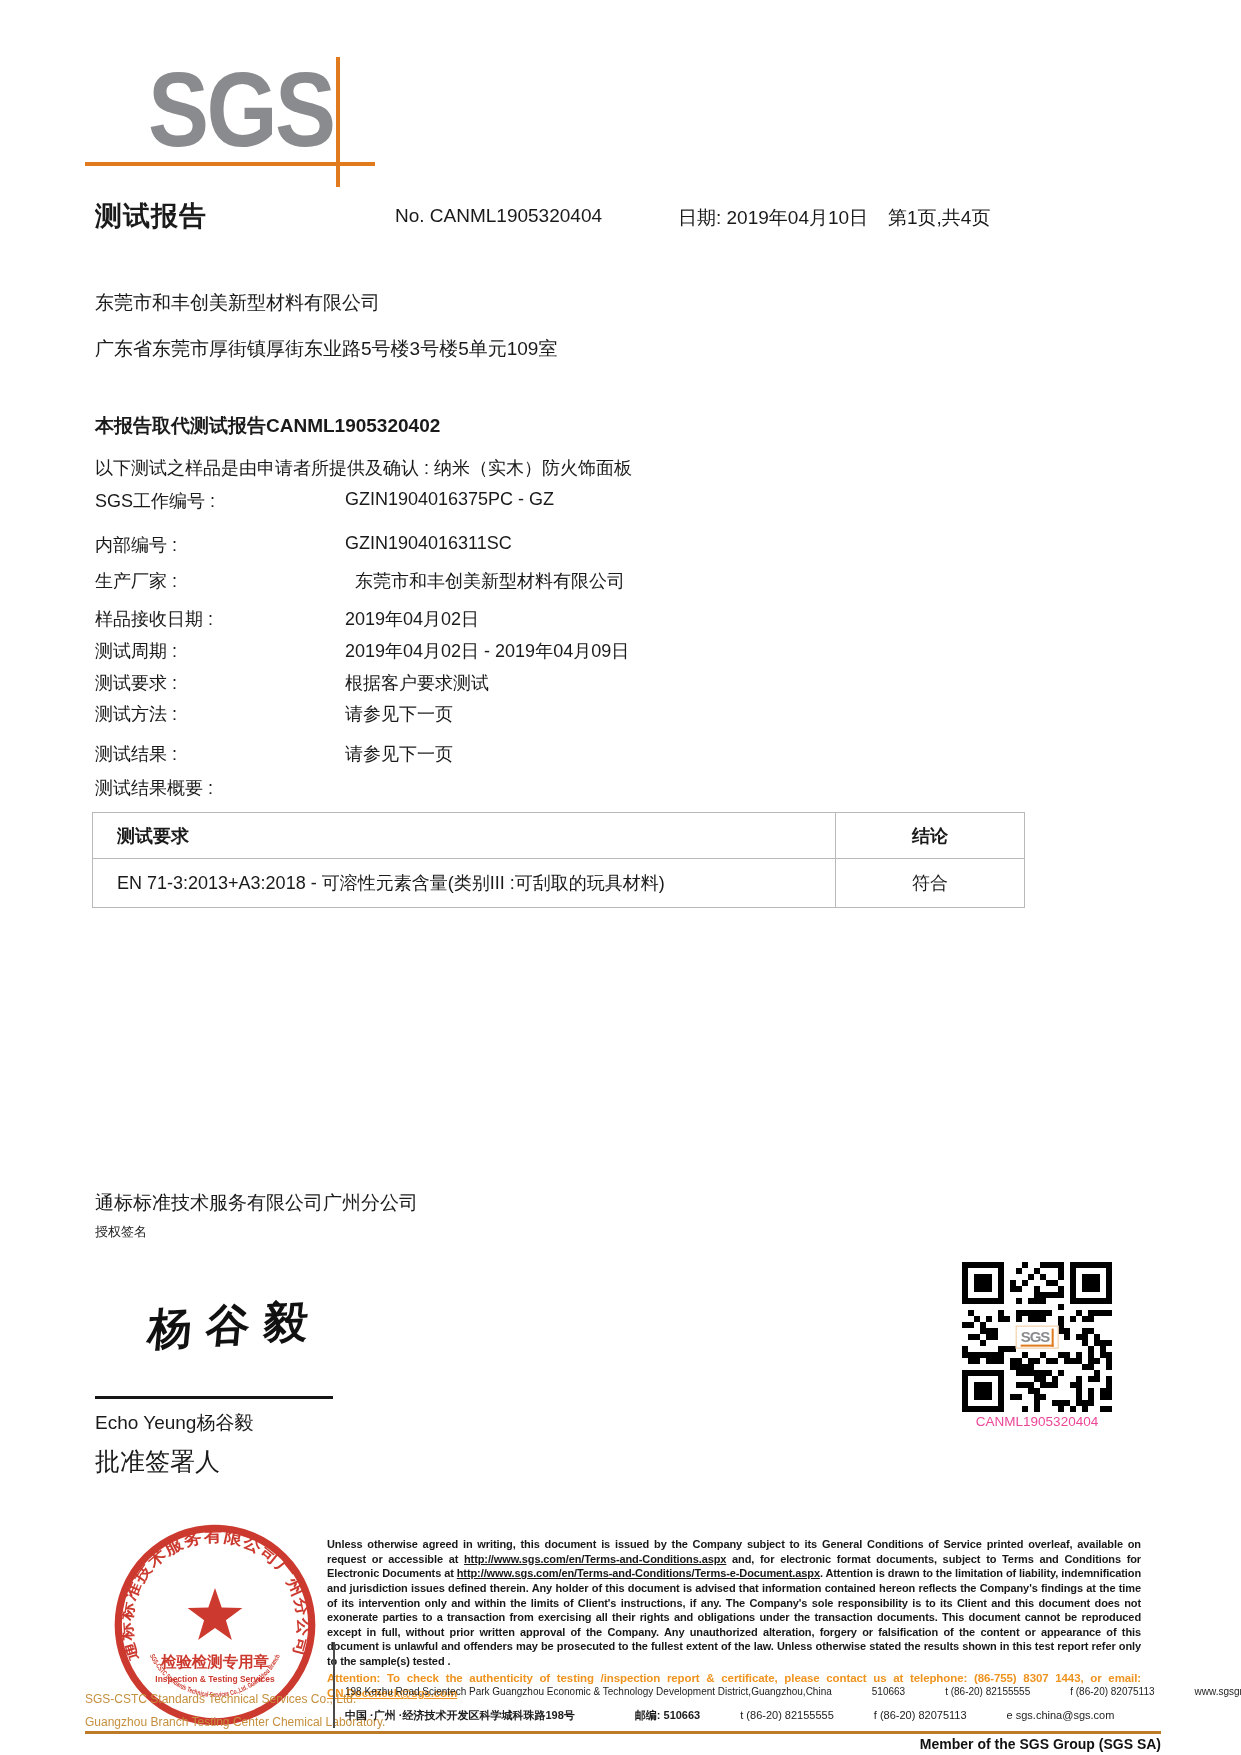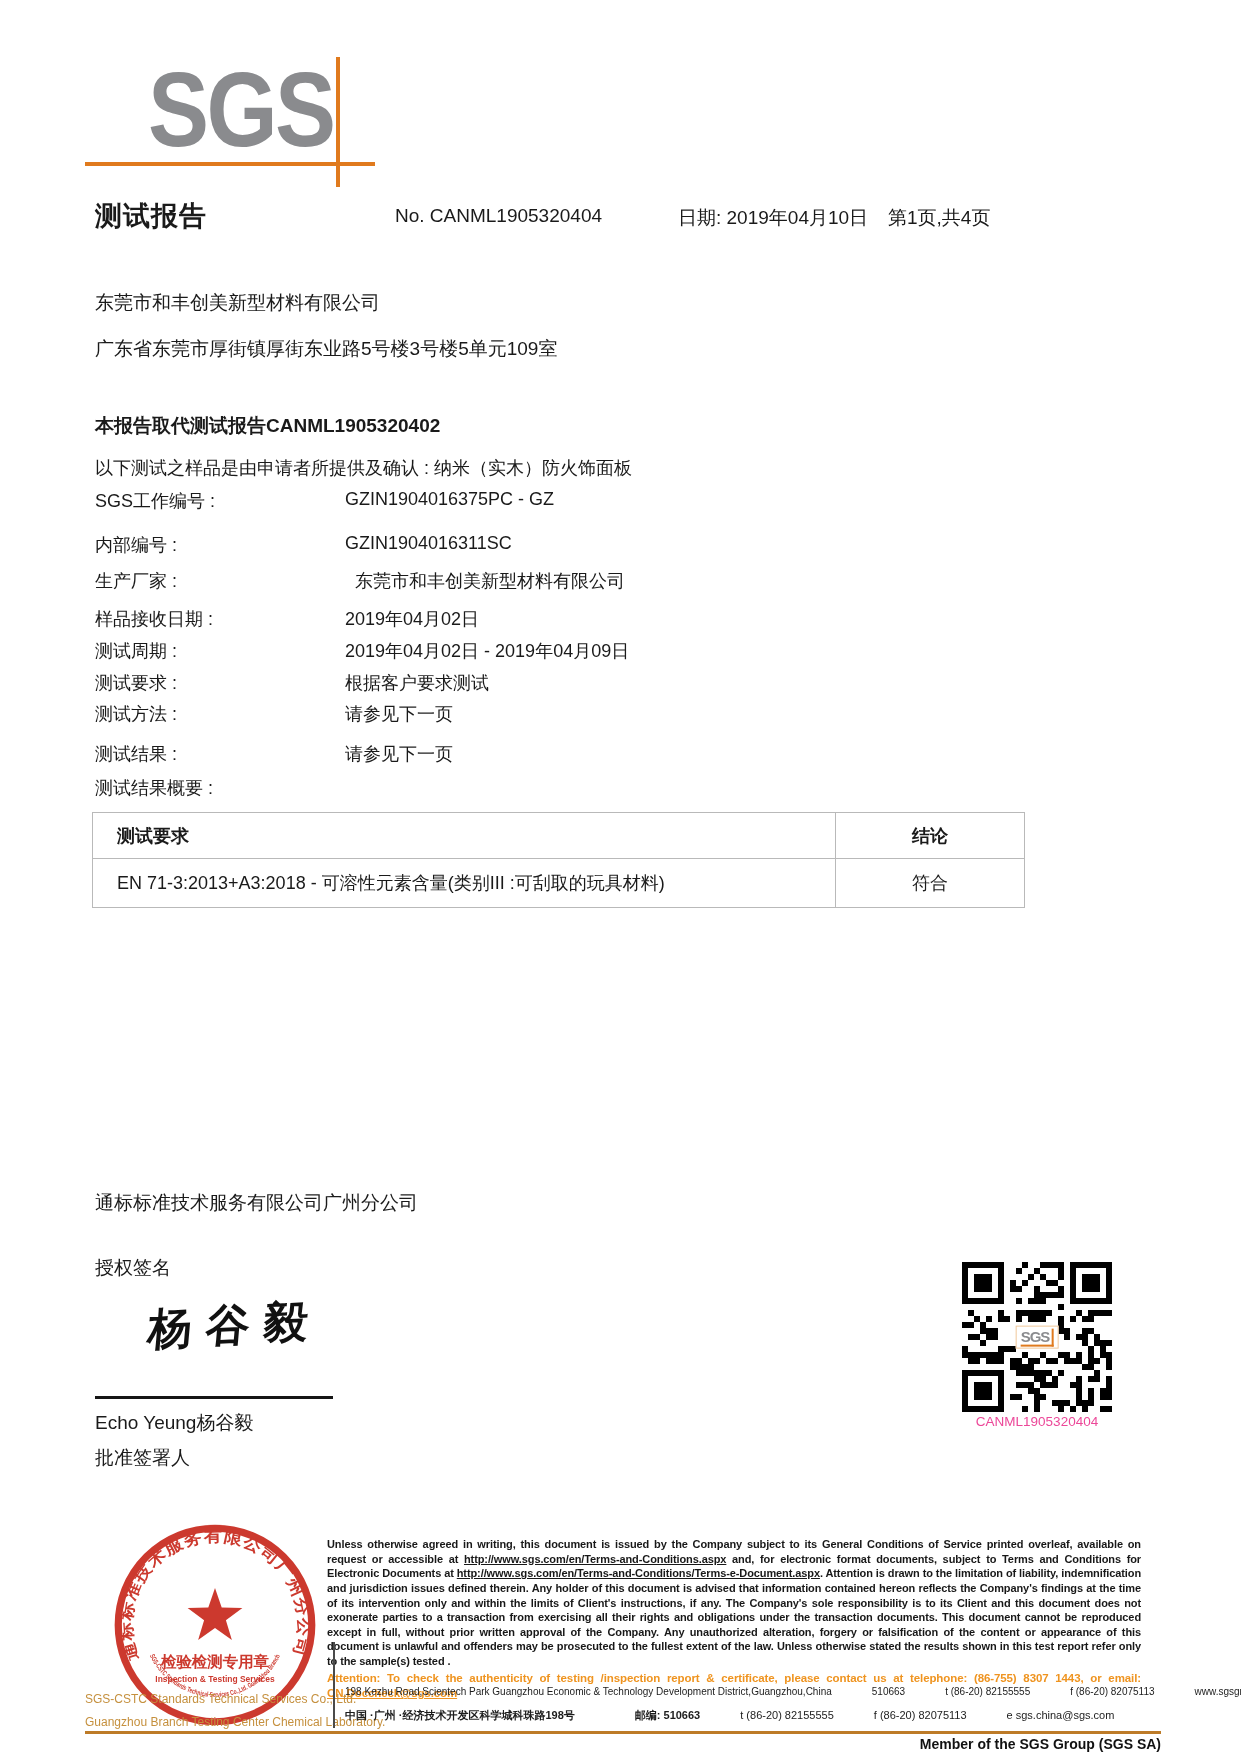--- a/index.html
+++ b/index.html
@@ -36,28 +36,28 @@
 
   
   .results-table{left:92px;top:812px;width:933px;border-collapse:collapse;font-size:18px;padding-left:36px;}
   .results-table td,.results-table th{border:1px solid #b9b9b9;background:#fff;}
   .results-table th{font-weight:bold;text-align:left;height:45px;padding:0 0 0 24px;}
   .results-table td{height:48px;padding:0 0 0 24px;}
   .results-table .col-conclusion{width:188px;text-align:center;padding:0;}
 
   
   .issuer-company{left:95px;top:1190px;font-size:19px;}
-  .authorized-label{left:95px;top:1223px;font-size:19px;margin-top:32px;}
+  .authorized-label{left:95px;top:1223px;font-size:13px;}
   .hand-sign{
     left:148px;top:1296px;font-size:44px;font-weight:bold;letter-spacing:14px;
     transform:rotate(-3deg) skewX(-8deg);color:#111;
   }
   .sig-line{left:95px;top:1396px;width:238px;height:3px;background:#151515;}
   .sig-name{left:95px;top:1410px;font-size:19px;}
-  .sig-role{left:95px;top:1445px;font-size:19px;}
+  .sig-role{left:95px;top:1445px;font-size:25px;}
 
   
   .qr-box{left:962px;top:1262px;width:150px;height:150px;}
   .qr-center{
     position:absolute;left:50%;top:50%;transform:translate(-50%,-50%);
     background:#fff;padding:1px 4px;border:1px solid #f0c79a;
   }
   .qr-center span{
     font-size:15px;font-weight:bold;color:#8a8b8e;letter-spacing:-1px;
     border-bottom:2px solid #e07a1d;border-right:2px solid #e07a1d;padding-right:2px;display:inline-block;line-height:1.05;

